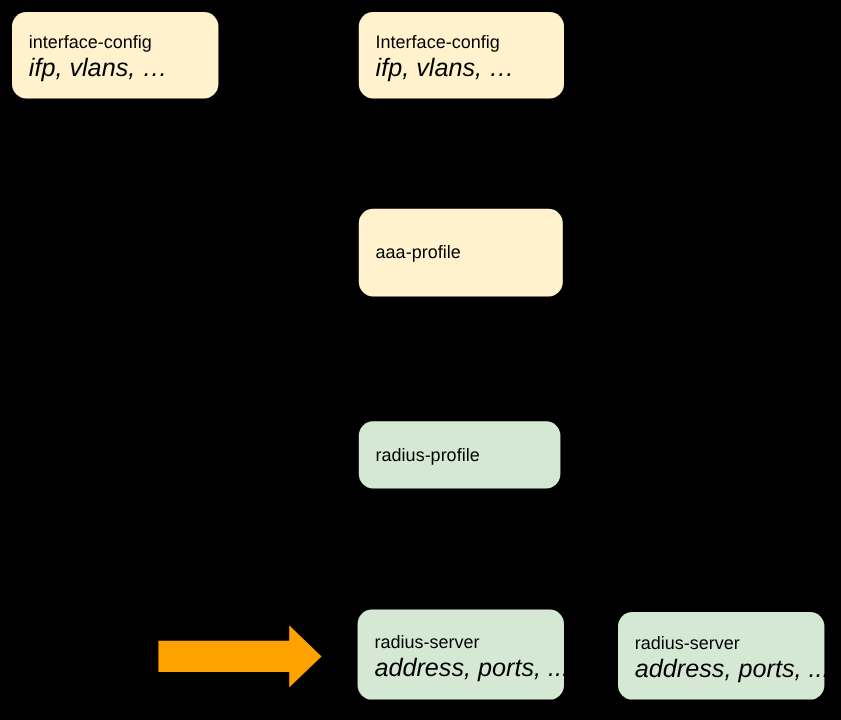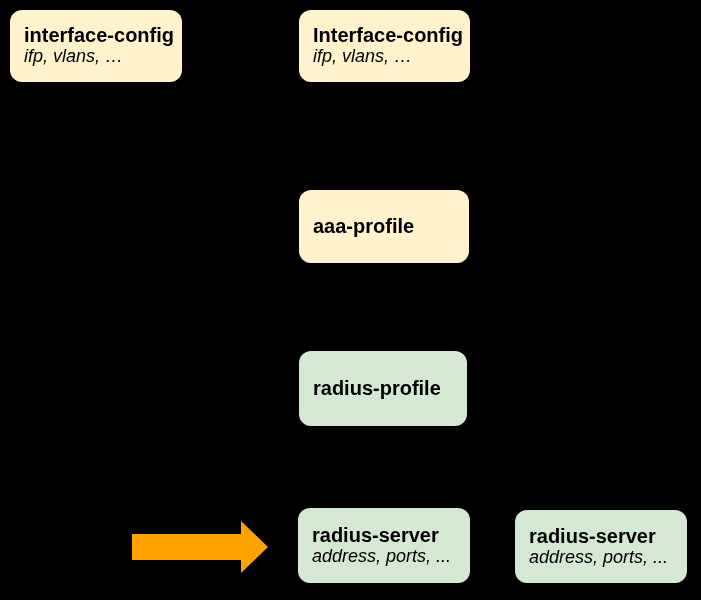--- a/index.html
+++ b/index.html
@@ -19,36 +19,36 @@
     position: absolute;
     box-sizing: border-box;
     border-radius: 12px;
     display: flex;
     flex-direction: column;
     justify-content: center;
     padding: 6px 8px 6px 14px;
     color: #000000;
   }
   .node .title {
-    font-weight: bold;
-    font-size: 20px;
+    font-weight: normal;
+    font-size: 15px;
     line-height: 21px;
     white-space: nowrap;
   }
   .node .subtitle {
     font-style: italic;
-    font-size: 18px;
+    font-size: 21px;
     line-height: 21px;
     white-space: nowrap;
   }
   
   .n0 { left: 10px;  top: 10px;  width: 172px; height: 72px; }
   .n1 { left: 299px; top: 10px;  width: 171px; height: 72px; }
-  .n2 { left: 299px; top: 190px; width: 170px; height: 73px; }
-  .n3 { left: 299px; top: 351px; width: 168px; height: 75px; gap: 24px; }
+  .n2 { left: 299px; top: 174px; width: 170px; height: 73px; }
+  .n3 { left: 299px; top: 351px; width: 168px; height: 56px; gap: 24px; }
   .n4 { left: 298px; top: 508px; width: 172px; height: 75px; }
   .n5 { left: 515px; top: 510px; width: 172px; height: 73px; }
   .arrow-svg {
     position: absolute;
     left: 131px;
     top: 520px;
     width: 140px;
     height: 55px;
   }
 </style>

